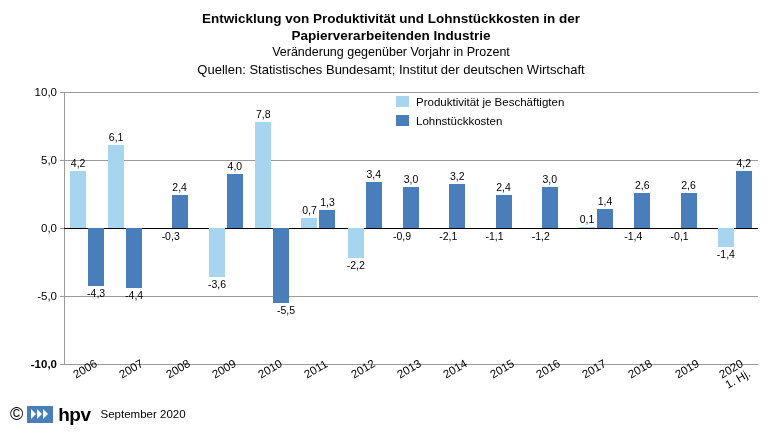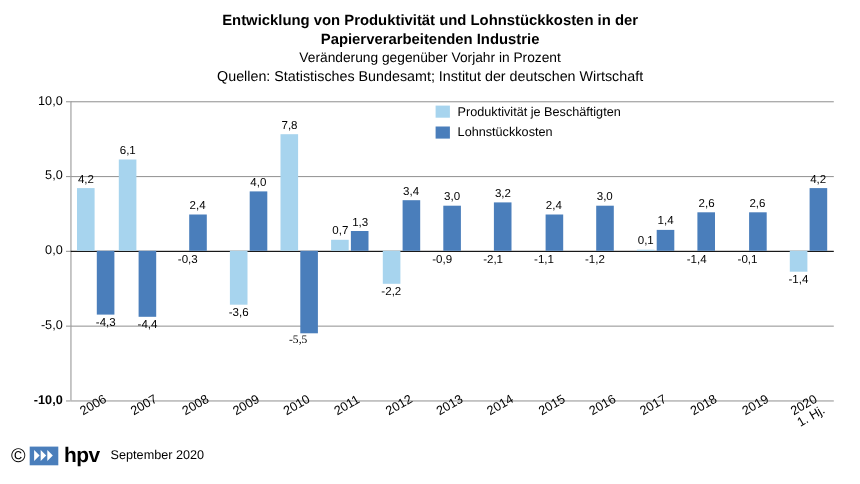--- a/index.html
+++ b/index.html
@@ -252,21 +252,21 @@
       <div class="group" style="left: 138.8px; width: 46.2667px;">
         <div class="bar light" style="left: 6.13333px; top: 136px; width: 16px; height: 48.96px;"></div>
         <div class="bar-label" style="width: 40px; left: -5.86667px; top: 185.96px;">-3,6</div>
         <div class="bar dark" style="left: 24.1333px; top: 81.6px; width: 16px; height: 54.4px;"></div>
         <div class="bar-label" style="width: 40px; left: 12.1333px; top: 67.6px;">4,0</div>
       </div>
       <div class="group" style="left: 185.067px; width: 46.2667px;">
         <div class="bar light" style="left: 6.13333px; top: 29.92px; width: 16px; height: 106.08px;"></div>
         <div class="bar-label" style="width: 40px; left: -5.86667px; top: 15.92px;">7,8</div>
         <div class="bar dark" style="left: 24.1333px; top: 136px; width: 16px; height: 74.8px;"></div>
-        <div class="bar-label" style="width: 40px; left: 2px; top: 211.8px; font-family: Liberation Serif, serif;">-5,5</div>
+        <div class="bar-label" style="width: 40px; left: 17px; top: 211.8px;">-5,5</div>
       </div>
       <div class="group" style="left: 231.333px; width: 46.2667px;">
         <div class="bar light" style="left: 6.13333px; top: 126.48px; width: 16px; height: 9.52px;"></div>
         <div class="bar-label" style="width: 40px; left: -5.86667px; top: 112.48px;">0,7</div>
         <div class="bar dark" style="left: 24.1333px; top: 118.32px; width: 16px; height: 17.68px;"></div>
         <div class="bar-label" style="width: 40px; left: 12.1333px; top: 104.32px;">1,3</div>
       </div>
       <div class="group" style="left: 277.6px; width: 46.2667px;">
         <div class="bar light" style="left: 6.13333px; top: 136px; width: 16px; height: 29.92px;"></div>
         <div class="bar-label" style="width: 40px; left: -5.86667px; top: 166.92px;">-2,2</div>

